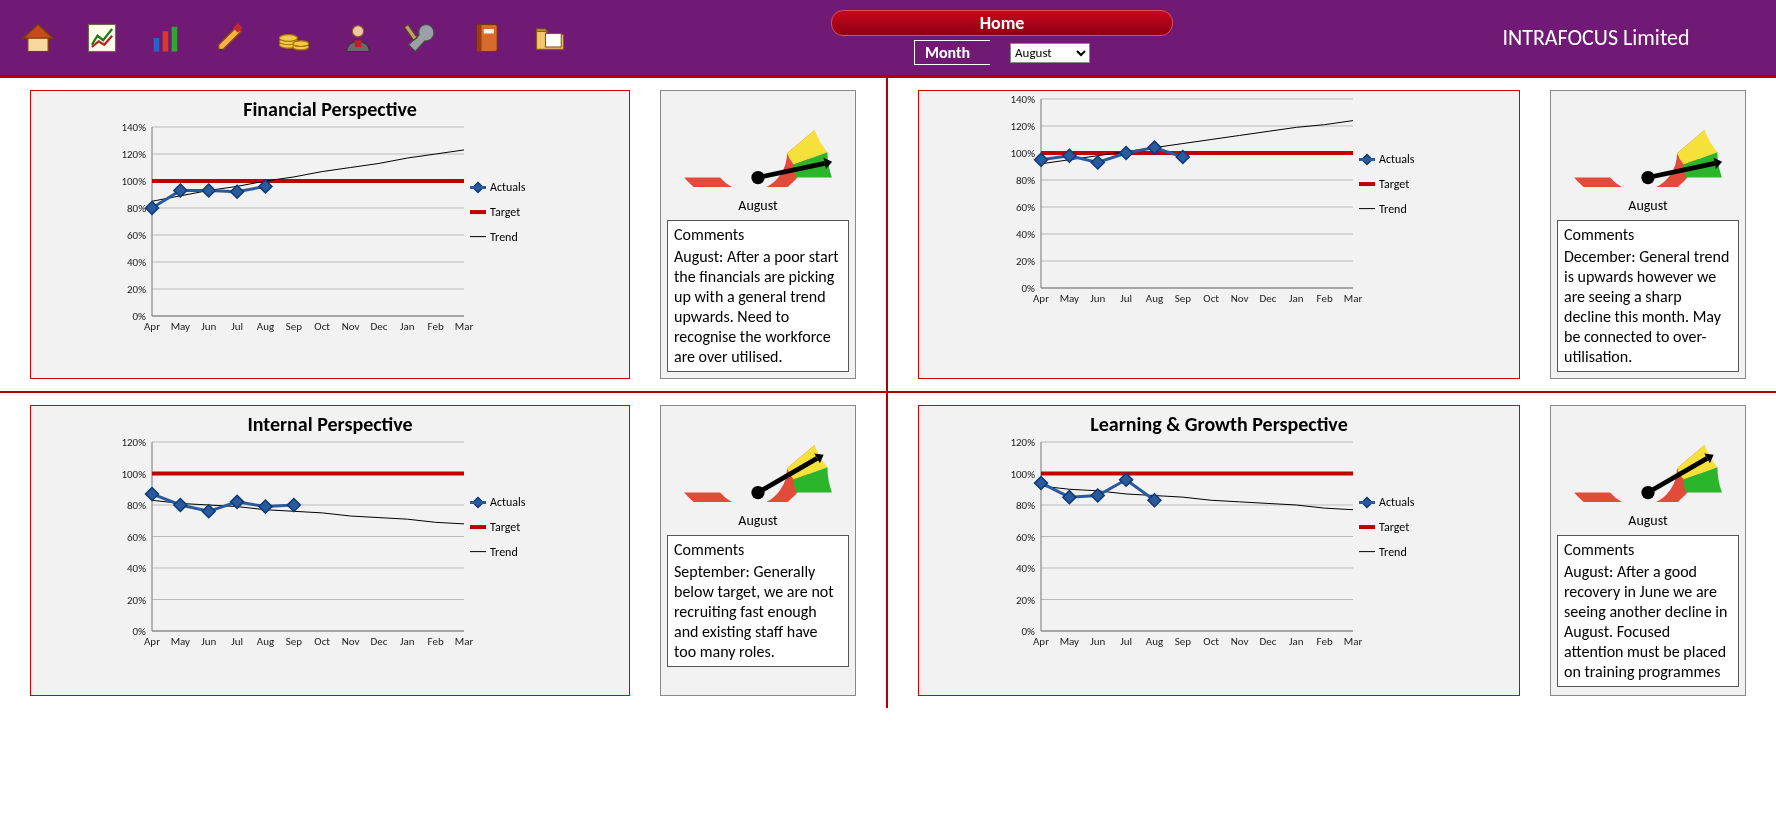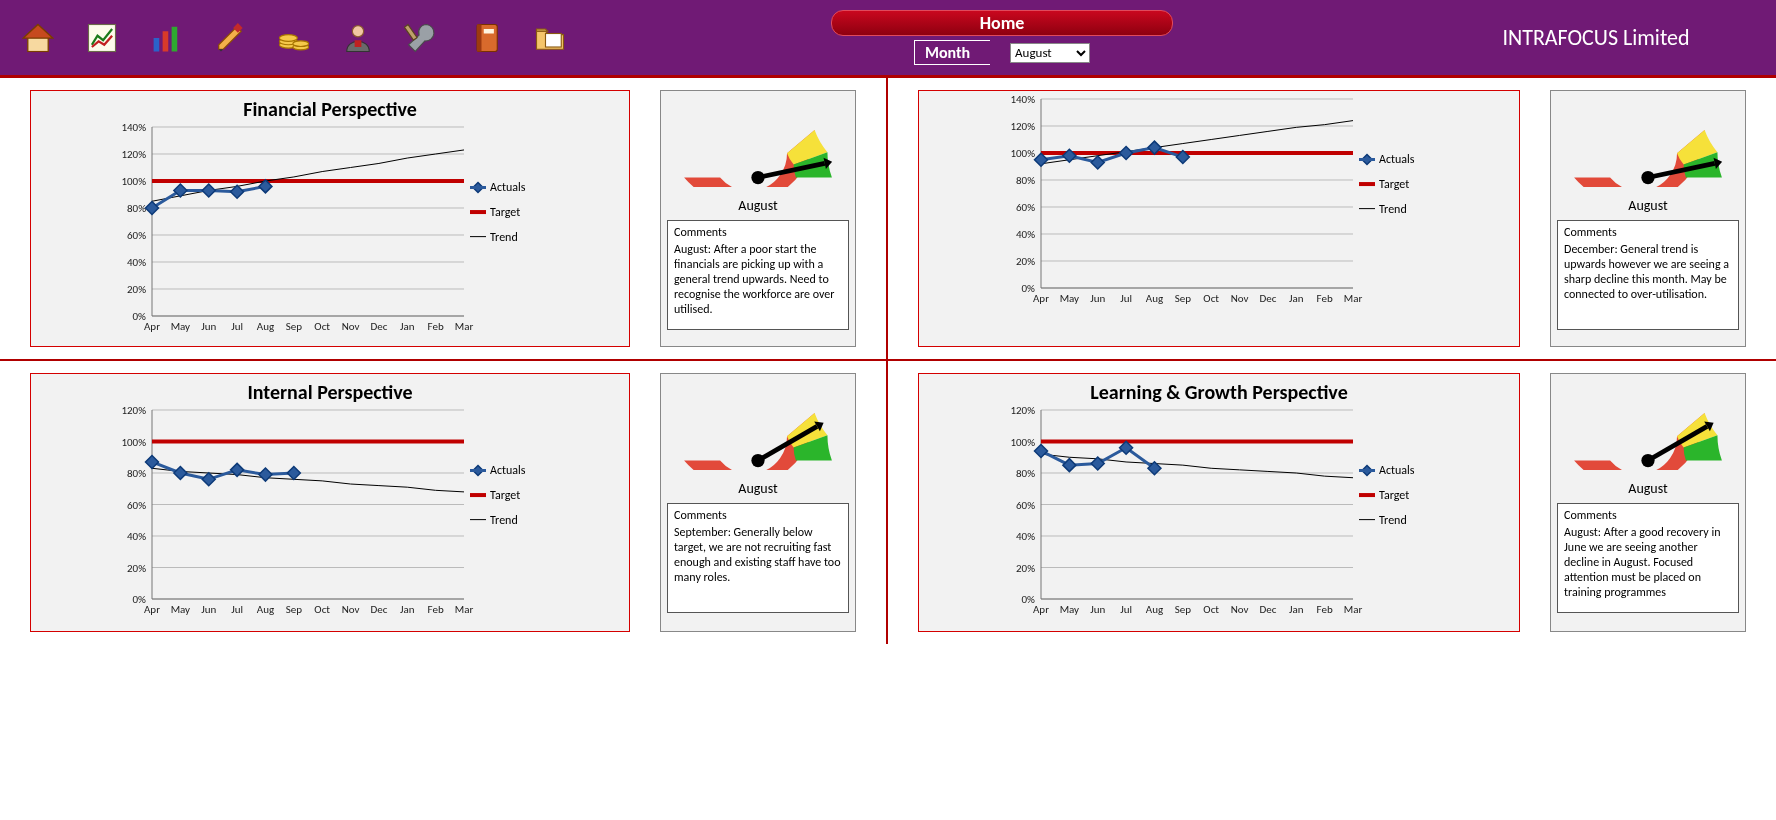--- a/index.html
+++ b/index.html
@@ -14,21 +14,21 @@
   .brand{width:320px;color:#fff;font-weight:400;font-size:22px;text-align:center}
   .grid{display:grid;grid-template-columns:1fr 1fr;grid-template-rows:1fr 1fr}
   .quad{border:0 solid #b00000;box-sizing:border-box;padding:12px 30px;display:flex;gap:30px}
   .q0{border-right-width:2px;border-bottom-width:2px}
   .q1{border-bottom-width:2px}
   .q2{border-right-width:2px}
   .chartcard{flex:1;border:1px solid #d40000;background:#f2f2f2;padding:4px 6px;box-sizing:border-box}
   .sidecard{width:196px;border:1px solid #888;background:#f2f2f2;padding:6px 6px;box-sizing:border-box;display:flex;flex-direction:column;align-items:center;gap:6px}
   .ctitle{text-align:center;font-weight:700;font-size:20px;margin:2px 0 2px}
   .gmonth{font-size:14px}
-  .cbox{border:1px solid #555;background:#fff;padding:4px 6px;font-size:12px;line-height:1.25;width:100%;box-sizing:border-box;min-height:110px}
+  .cbox{border:1px solid #555;background:#fff;padding:4px 6px;font-size:16px;line-height:1.25;width:100%;box-sizing:border-box;min-height:110px}
   .cbox .chead{margin-bottom:2px}
   svg text{font-family:Calibri,Arial,sans-serif}
   .axis{stroke:#777;stroke-width:1}
   .gridline{stroke:#bbb;stroke-width:1}
   .target{stroke:#c00000;stroke-width:4}
   .trend{stroke:#000;stroke-width:1;fill:none}
   .actual{stroke:#2b5a9c;stroke-width:3;fill:none}
   .amarker{fill:#2b5a9c;stroke:#0d3a78;stroke-width:1.5}
   .tick{font-size:11px;fill:#222}
   .legtxt{font-size:12px;fill:#000}

